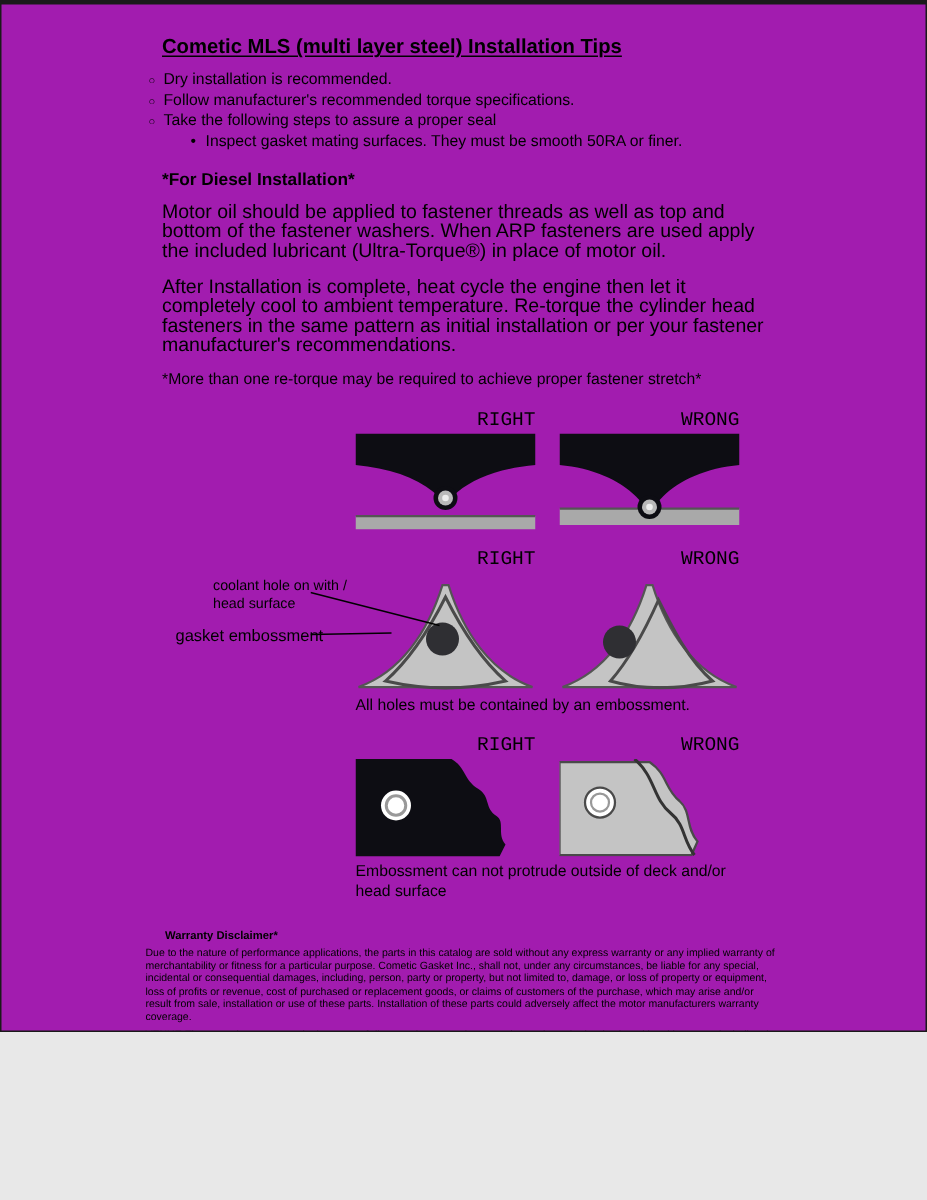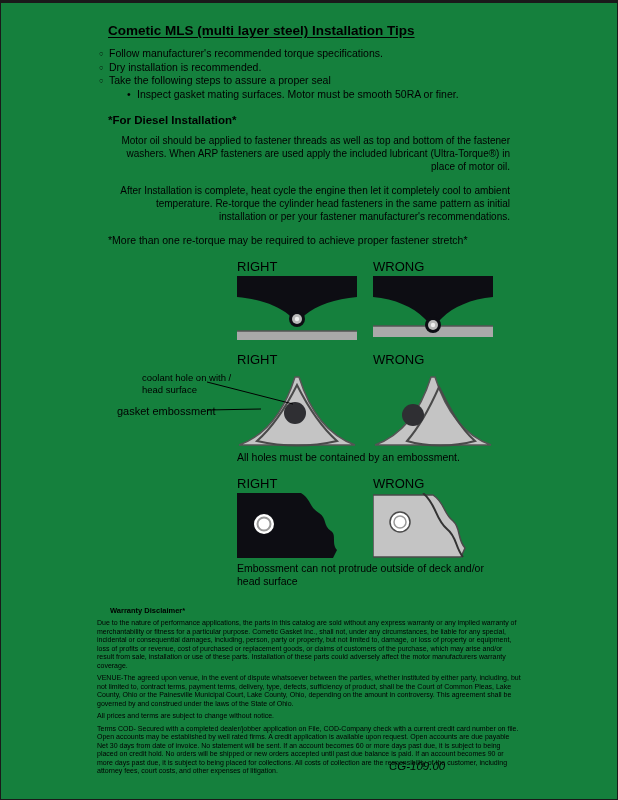--- a/index.html
+++ b/index.html
@@ -1,20 +1,20 @@
 <!DOCTYPE html>
 <html><head>
 <meta charset="utf-8">
 <style>
   html,body { margin:0; padding:0; background:#e8e8e8; }
   .page {
     position:relative;
-    width:618px; height:800px;
+    width:618px; height:688px;
     margin:0 auto;
-    background:#15803d;
+    background:#a21caf;
     border:1px solid #1a1a1a;
     border-top-width:3px;
     box-sizing:border-box;
     font-family:"Liberation Sans", sans-serif;
     color:#000;
     overflow:hidden;
   }
   .content { padding:20px 96px 0 96px; }
 
   .title {
@@ -29,28 +29,28 @@
   ul.tips > li.main::before {
     content:"○"; position:absolute; left:0; top:1px; font-size:7.5px;
   }
   ul.steps { list-style:none; margin:1px 0 0 0; padding:0; }
   ul.steps > li.sub { position:relative; padding-left:10px; margin:0 0 1px 18px; white-space:nowrap; }
   ul.steps > li.sub::before {
     content:"•"; position:absolute; left:0; top:0; font-size:10.5px;
   }
 
   .diesel-heading { font-size:11.5px; font-weight:bold; margin:14px 0 8px 11px; }
-  .para { font-size:10px; line-height:13px; margin:0 0 11px 11px; max-width:402px;text-align:right; }
+  .para { font-size:13px; line-height:13px; margin:0 0 11px 11px; max-width:402px; }
   .note { font-size:10.5px; line-height:13px; margin:2px 0 12px 11px; max-width:402px; }
 
   .diagrams { margin-left:140px; width:256px; }
   .diag-row { margin-bottom:12px; }
   .diag-row.relrow { position:relative; }
   .diag-labels { display:flex; gap:16px; font-size:13px; margin-bottom:2px; }
-  .diag-labels span { width:120px; text-align:left; }
+  .diag-labels span { width:120px; text-align:right;font-family:Liberation Mono, monospace; }
   .diag-panels { display:flex; gap:16px; }
   .diag-panels svg { display:block; }
   .diag-caption { font-size:10.5px; line-height:13px; margin-top:4px; max-width:256px; }
 
   .callout1 { position:absolute; left:-95px; top:20px; width:90px; font-size:9.5px; line-height:11.5px; }
   .callout2 { position:absolute; left:-120px; top:53px; font-size:11px; white-space:nowrap; }
   .callout-lines { position:absolute; left:-30px; top:22px; pointer-events:none; }
 
   .warranty { margin-top:18px; max-width:426px; }
   .warranty-heading { font-size:7.5px; font-weight:bold; margin:0 0 4px 0;padding-left:13px; }
@@ -60,26 +60,26 @@
 </style>
 </head>
 <body>
 
 <div class="page">
   <div class="content">
 
     <h1 class="title">Cometic MLS (multi layer steel) Installation Tips</h1>
 
     <ul class="tips">
+      <li class="main">Dry installation is recommended.</li>
       <li class="main">Follow manufacturer's recommended torque specifications.</li>
-      <li class="main">Dry installation is recommended.</li>
       <li class="main">
         <span>Take the following steps to assure a proper seal</span>
         <ul class="steps">
-          <li class="sub">Inspect gasket mating surfaces.  Motor must be smooth 50RA or finer.</li>
+          <li class="sub">Inspect gasket mating surfaces.  They must be smooth 50RA or finer.</li>
         </ul>
       </li>
     </ul>
 
     <div class="diesel-heading">*For Diesel Installation*</div>
     <p class="para">Motor oil should be applied to fastener threads as well as top and bottom of the fastener washers. When ARP fasteners are used apply the included lubricant (Ultra-Torque®) in place of motor oil.</p>
     <p class="para">After Installation is complete, heat cycle the engine then let it completely cool to ambient temperature. Re-torque the cylinder head fasteners in the same pattern as initial installation or per your fastener manufacturer's recommendations.</p>
     <p class="note">*More than one re-torque may be required to achieve proper fastener stretch*</p>
 
     <div class="diagrams">

